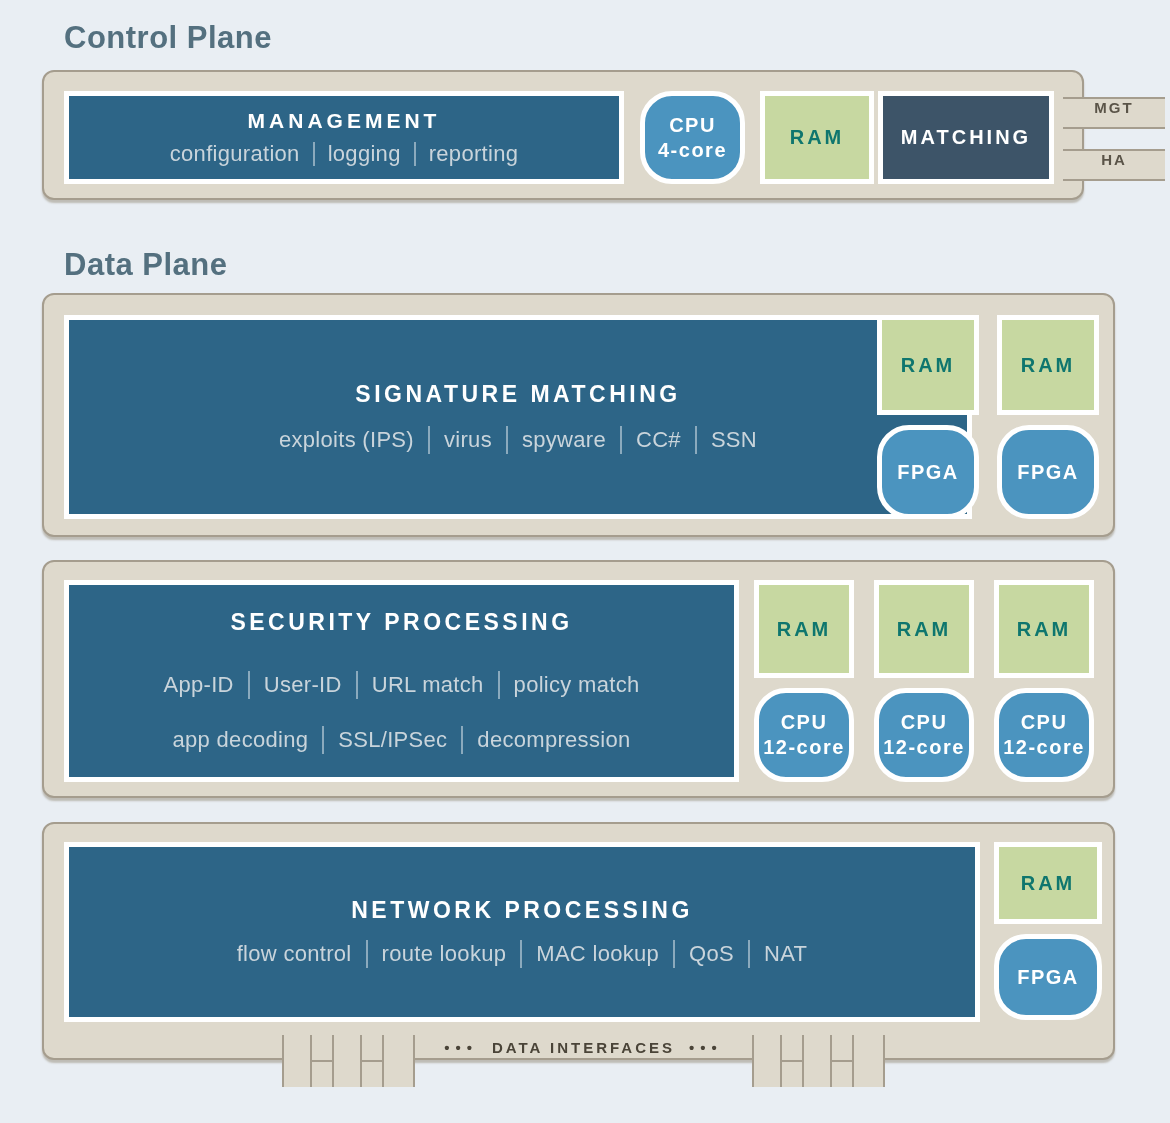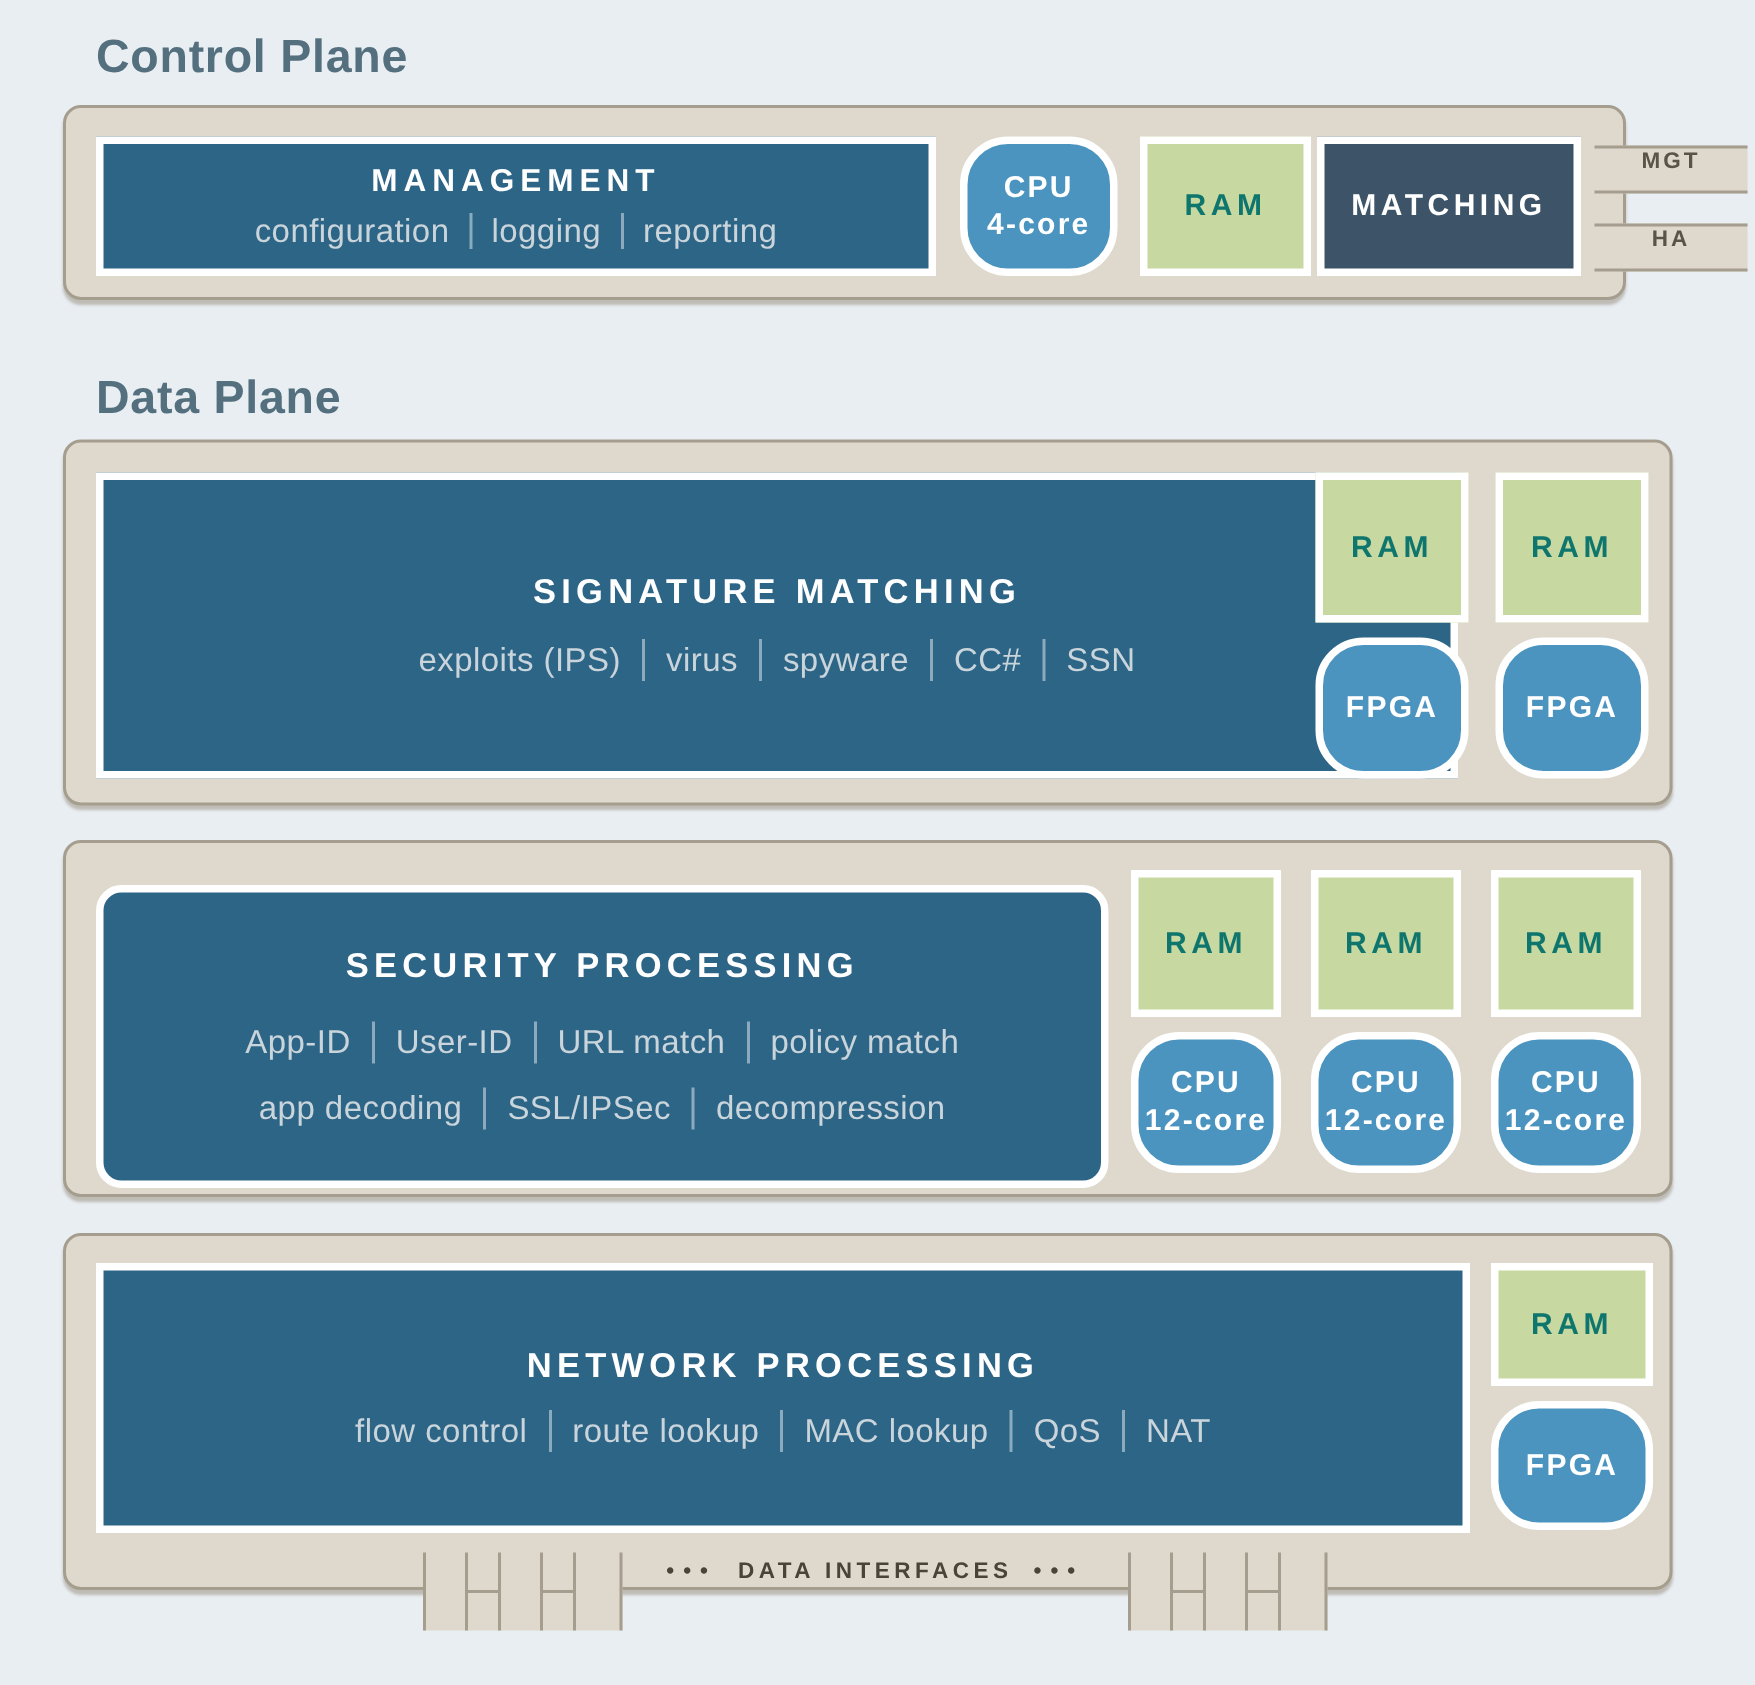--- a/index.html
+++ b/index.html
@@ -190,21 +190,21 @@
     <div class="block lightblue" style="left:833px; top:130px; width:102px; height:94px;">
       <div class="chip-label">FPGA</div>
     </div>
     <div class="block lightblue" style="left:953px; top:130px; width:102px; height:94px;">
       <div class="chip-label">FPGA</div>
     </div>
   </div>
 
   <div class="panel" style="left:42px; top:560px; width:1073px; height:238px;">
 
-    <div class="block blue" style="left:20px; top:28px; width:675px; height:202px; gap:16px;border-radius:17px;">
+    <div class="block blue" style="left:20px; top:18px; width:675px; height:202px; gap:27px;">
       <div class="block-title" style="margin-bottom:8px;">SECURITY PROCESSING</div>
       <div class="block-sub">
           <span>App-ID</span>
           <span class="sep"></span>
           <span>User-ID</span>
           <span class="sep"></span>
           <span>URL match</span>
           <span class="sep"></span>
           <span>policy match</span>
         </div>

